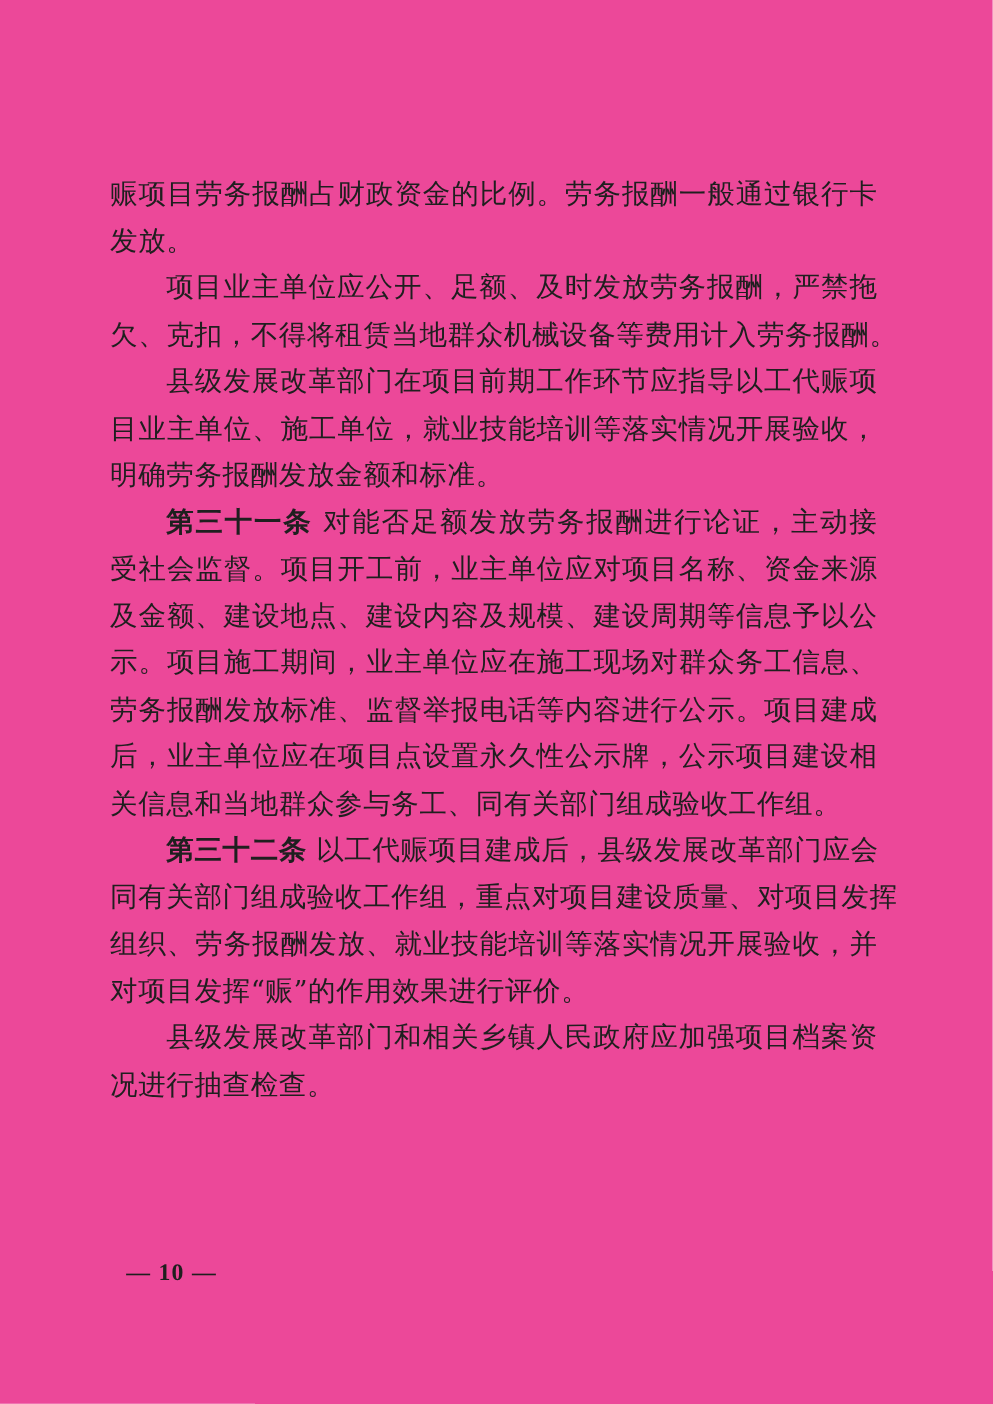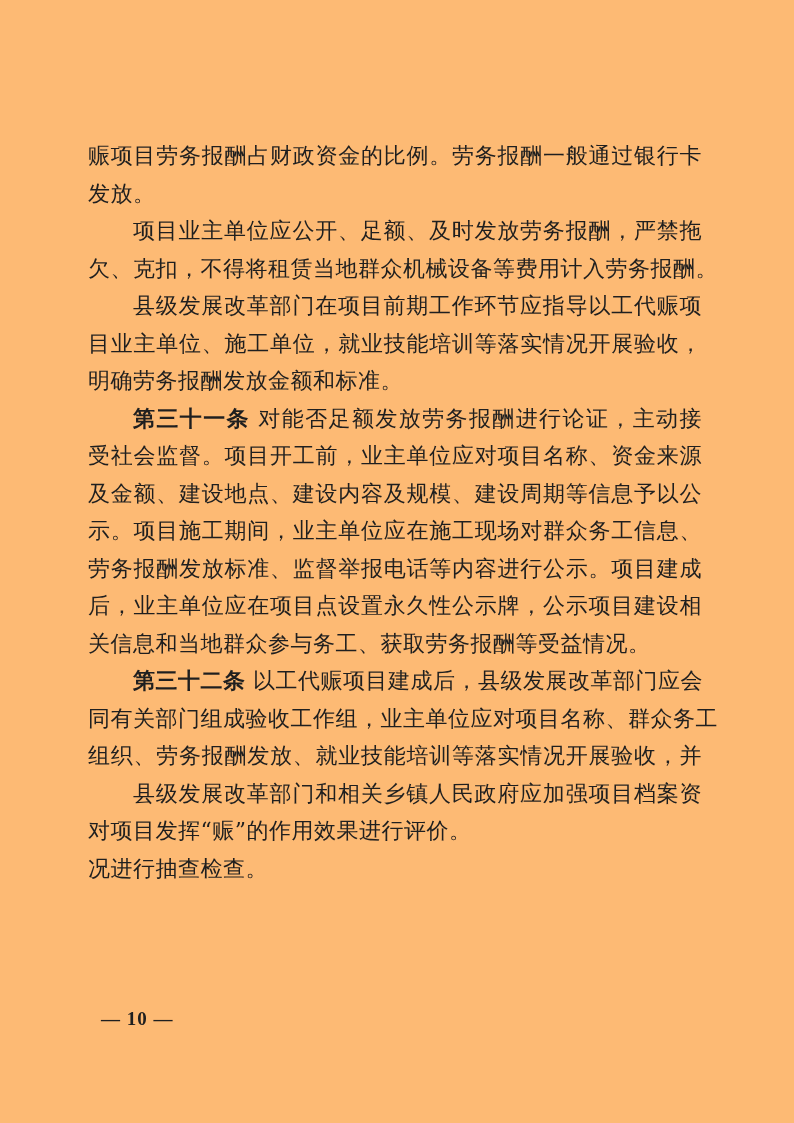--- a/index.html
+++ b/index.html
@@ -12,21 +12,21 @@
     height: 1123px;
     position: relative;
     overflow: hidden;
     font-family: "DejaVu Serif", "Liberation Serif", serif;
   }
   .page {
     position: absolute;
     left: 0; top: 0;
     width: 794px;
     height: 1123px;
-    background: #fdba74;
+    background: #ec4899;
   }
   .content {
     position: absolute;
     left: 88px;
     top: 137px;
     width: 614px;
   }
   .line {
     font-size: 22px;
     line-height: 37.5px;
@@ -70,22 +70,22 @@
       <div class="line fill"><span class="seg">欠、克扣，不得将租赁当地群众机械设备等费用计入劳务报酬。</span></div>
       <div class="line fill indent"><span class="seg">县级发展改革部门在项目前期工作环节应指导以工代赈项</span></div>
       <div class="line fill"><span class="seg">目业主单位、施工单位，就业技能培训等落实情况开展验收，</span></div>
       <div class="line"><span class="seg">明确劳务报酬发放金额和标准。</span></div>
       <div class="line fill indent"><span class="seg bold">第三十一条</span><span class="seg"> 对能否足额发放劳务报酬进行论证，主动接</span></div>
       <div class="line fill"><span class="seg">受社会监督。项目开工前，业主单位应对项目名称、资金来源</span></div>
       <div class="line fill"><span class="seg">及金额、建设地点、建设内容及规模、建设周期等信息予以公</span></div>
       <div class="line fill"><span class="seg">示。项目施工期间，业主单位应在施工现场对群众务工信息、</span></div>
       <div class="line fill"><span class="seg">劳务报酬发放标准、监督举报电话等内容进行公示。项目建成</span></div>
       <div class="line fill"><span class="seg">后，业主单位应在项目点设置永久性公示牌，公示项目建设相</span></div>
-      <div class="line"><span class="seg">关信息和当地群众参与务工、获取劳务报酬等受益情况。</span></div>
+      <div class="line"><span class="seg">关信息和当地群众参与务工、同有关部门组成验收工作组。</span></div>
       <div class="line fill indent"><span class="seg bold">第三十二条</span><span class="seg"> 以工代赈项目建成后，县级发展改革部门应会</span></div>
-      <div class="line fill"><span class="seg">同有关部门组成验收工作组，业主单位应对项目名称、群众务工</span></div>
+      <div class="line fill"><span class="seg">同有关部门组成验收工作组，重点对项目建设质量、对项目发挥</span></div>
       <div class="line fill"><span class="seg">组织、劳务报酬发放、就业技能培训等落实情况开展验收，并</span></div>
+      <div class="line"><span class="seg">对项目发挥“赈”的作用效果进行评价。</span></div>
       <div class="line fill indent"><span class="seg">县级发展改革部门和相关乡镇人民政府应加强项目档案资</span></div>
-      <div class="line"><span class="seg">对项目发挥“赈”的作用效果进行评价。</span></div>
       <div class="line"><span class="seg">况进行抽查检查。</span></div>
     </div>
   <div class="footer">— 10 —</div>
 </div>
 
 </body></html>

